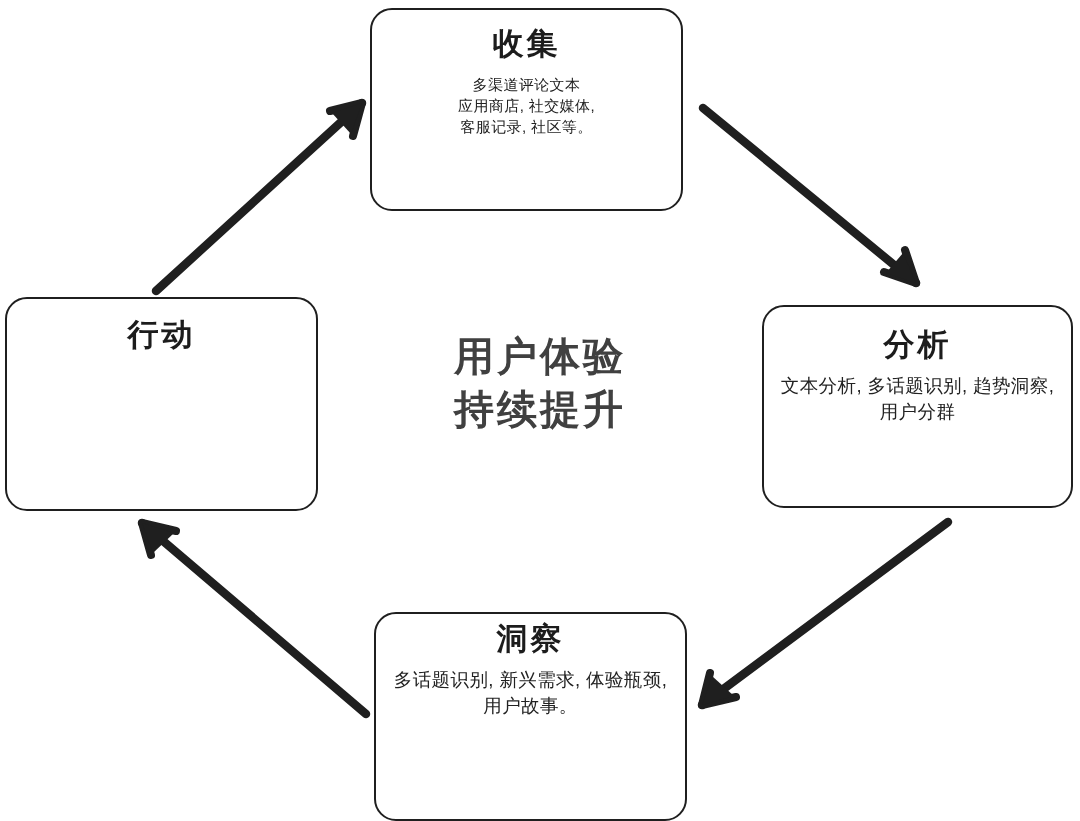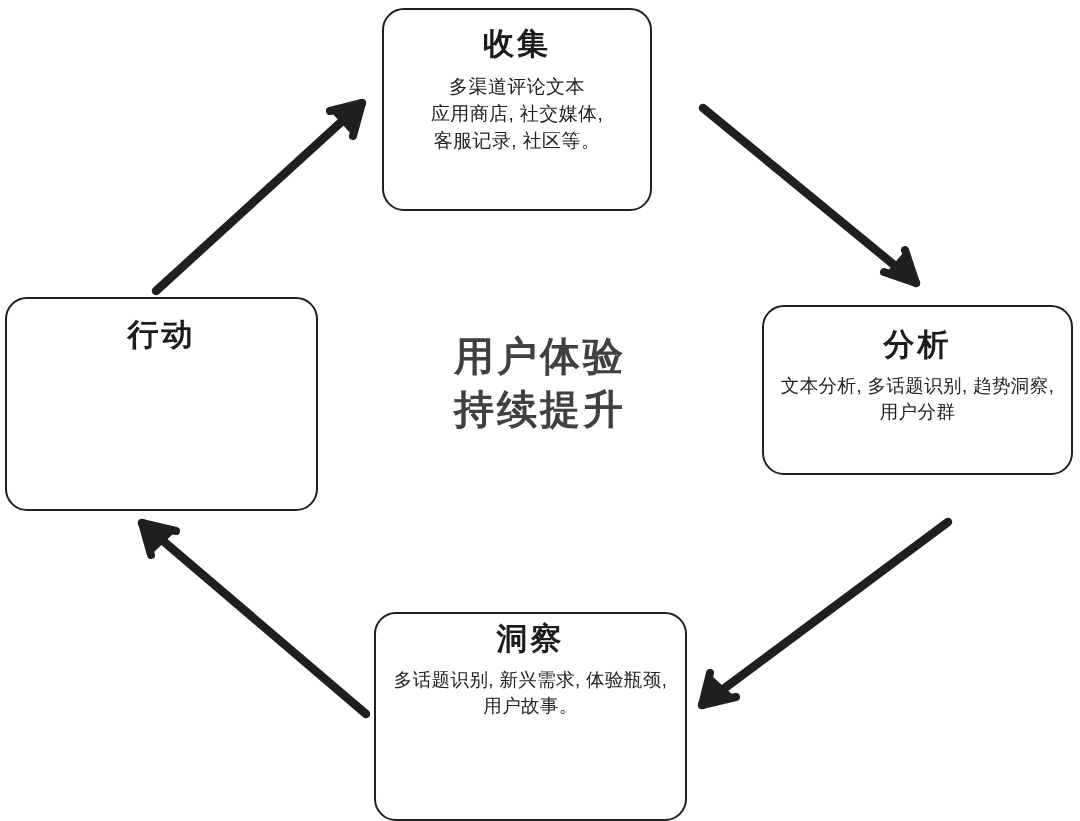--- a/index.html
+++ b/index.html
@@ -49,43 +49,43 @@
     font-size: 31px;
     line-height: 1.15;
     font-weight: 700;
     letter-spacing: 3px;
     color: #1c1c1c;
     text-align: center;
     margin: 0 0 10px 0;
   }
 
   .node-body {
-    font-size: 19px;
+    font-size: 15px;
     line-height: 1.42;
     text-align: center;
     color: #222222;
     letter-spacing: 0.4px;
     white-space: pre-line;
     margin: 0;
   }
 
   
   #node-collect {
-    left: 382px;
+    left: 370px;
     top: 8px;
-    width: 270px;
+    width: 313px;
     height: 203px;
   }
   #node-collect .node-title { margin-bottom: 12px; }
 
   #node-analyze {
     left: 762px;
     top: 305px;
     width: 311px;
-    height: 170px;
+    height: 203px;
     padding-top: 20px;
   }
 
   #node-insight {
     left: 374px;
     top: 612px;
     width: 313px;
     height: 209px;
     padding-top: 7px;
   }

